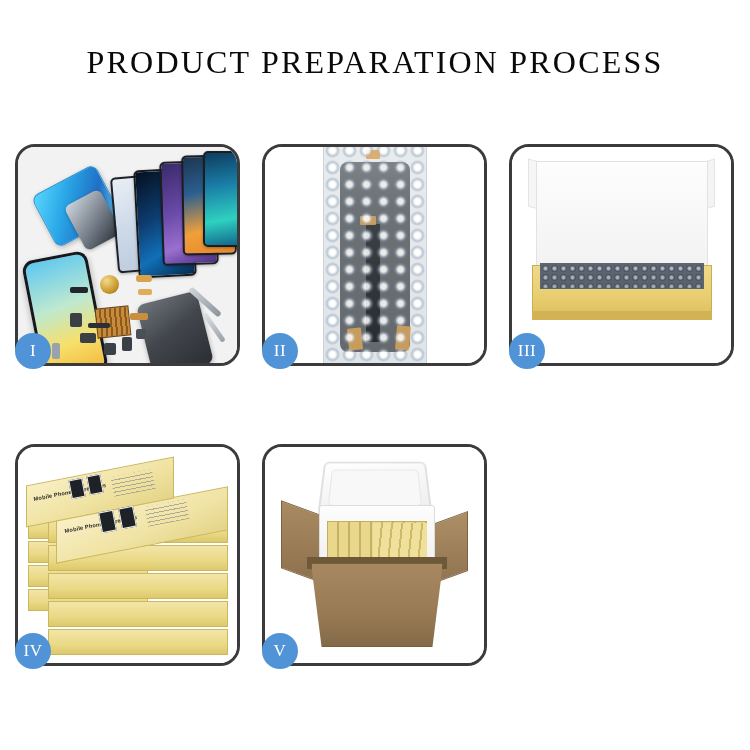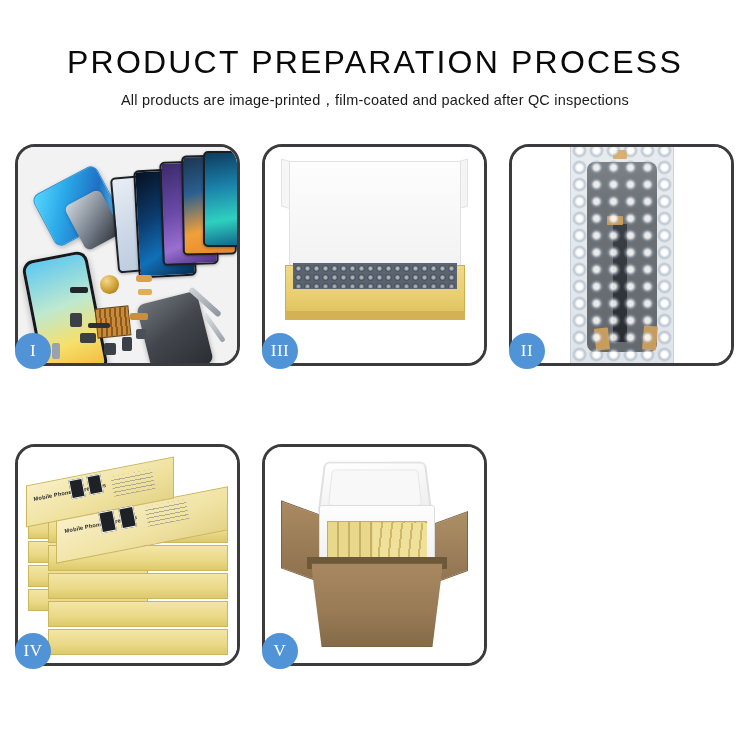--- a/index.html
+++ b/index.html
@@ -12,21 +12,21 @@
   .page { position: relative; width: 750px; height: 750px; background: #fff; }
 
   
   .header { position: absolute; top: 0; left: 0; width: 750px; text-align: center; }
   .title {
     margin-top: 44px;
     font-size: 32px;
     font-weight: 500;
     letter-spacing: 2.2px;
     color: #0a0a0a;
-    font-family: Liberation Sans, sans-serif;
+    font-family: Liberation Serif, serif;
     white-space: nowrap;
   }
   .subtitle {
     margin-top: 10px;
     font-size: 14.5px;
     font-weight: 400;
     letter-spacing: .2px;
     color: #1a1a1a;
     white-space: nowrap;
   }
@@ -384,21 +384,20 @@
     transform: skewY(16deg);
   }
 </style>
 </head>
 <body>
 
 <div class="page">
 
   <div class="header">
     <div class="title">PRODUCT PREPARATION PROCESS</div>
-    <div class="subtitle">All products are image-printed，film-coated and packed after QC inspections</div>
   </div>
 
   <div class="grid">
 
     <div class="panel p1">
       <div class="panel-inner">
         <div class="film"></div>
         <div class="film2"></div>
         <div class="scr a"></div>
         <div class="scr b"></div>
@@ -419,45 +418,45 @@
         <div class="bit b8"></div>
         <div class="bit b9"></div>
         <div class="bit b10"></div>
         <div class="bit b11"></div>
         <div class="tool"></div>
         <div class="tool2"></div>
       </div>
       <div class="badge">I</div>
     </div>
 
-    <div class="panel p3">
-      <div class="panel-inner">
-        <div class="lid-flap-l"></div>
-        <div class="lid-flap-r"></div>
-        <div class="lid-back"></div>
-        <div class="box3-body"></div>
-        <div class="box3-inner"></div>
-        <div class="box3-front-edge"></div>
-      </div>
-      <div class="badge">III</div>
-    </div>
-
     <div class="panel p2">
       <div class="panel-inner">
         <div class="bubble-pack">
           <div class="pack-screen"></div>
           <div class="flex-strip"></div>
           <div class="tape t1"></div>
           <div class="tape t2"></div>
           <div class="tape t3"></div>
           <div class="tape t4"></div>
           <div class="bub-overlay"></div>
         </div>
       </div>
       <div class="badge">II</div>
+    </div>
+
+    <div class="panel p3">
+      <div class="panel-inner">
+        <div class="lid-flap-l"></div>
+        <div class="lid-flap-r"></div>
+        <div class="lid-back"></div>
+        <div class="box3-body"></div>
+        <div class="box3-inner"></div>
+        <div class="box3-front-edge"></div>
+      </div>
+      <div class="badge">III</div>
     </div>
 
     <div class="panel p4">
       <div class="panel-inner">
         <div class="stack">
           <div class="sbox c1 r5"></div>
           <div class="sbox c1 r4"></div>
           <div class="sbox c1 r3"></div>
           <div class="sbox c1 r2"></div>
           <div class="sbox c1 r1"></div>

